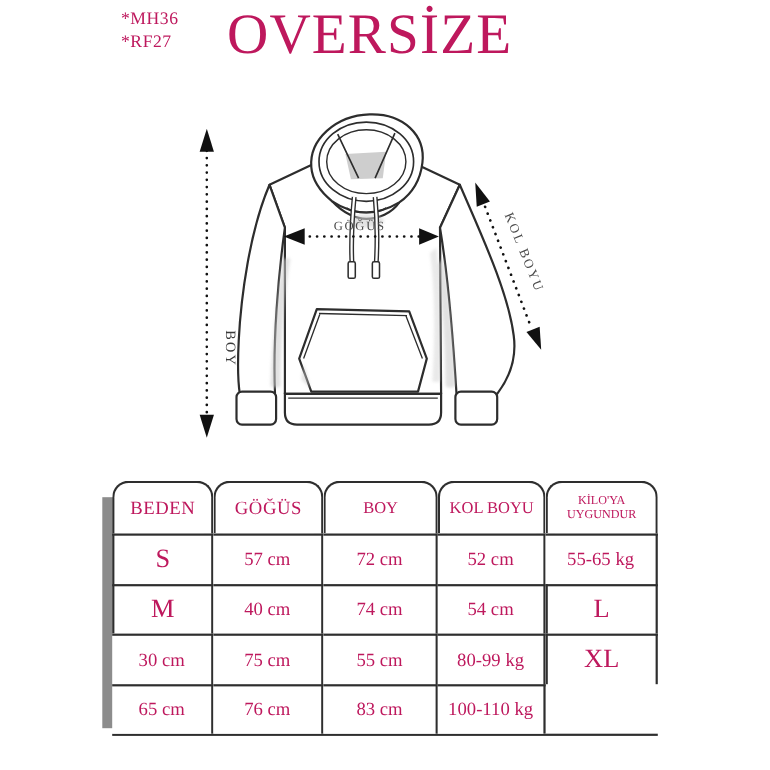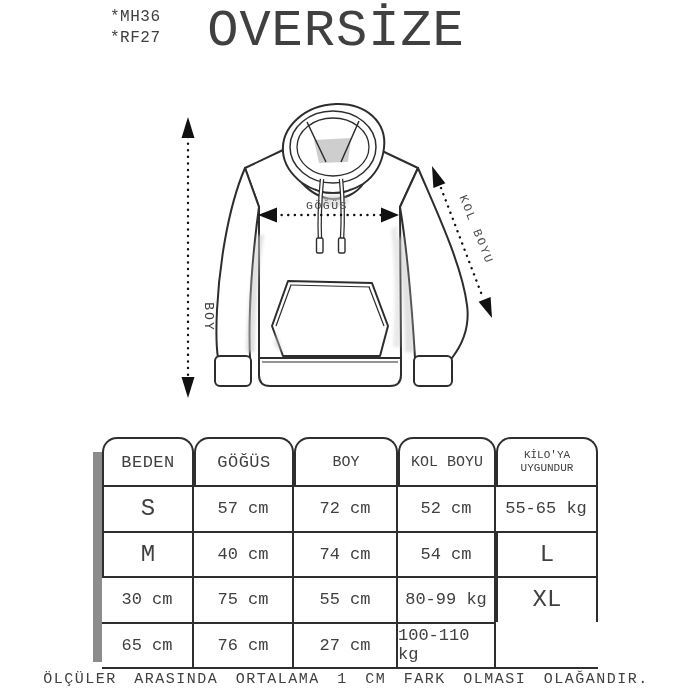--- a/index.html
+++ b/index.html
@@ -1,17 +1,17 @@
 <!DOCTYPE html>
 <html><head>
 <meta charset="utf-8">
 <style>
   html,body{margin:0;padding:0;background:#fff;}
   .stage{position:relative;width:696px;height:700px;background:#ffffff;overflow:hidden;
-         font-family:Liberation Mono, monospace;color:#404040;}
+         font-family:Liberation Serif, serif;color:#be185d;}
   .codes{position:absolute;left:110px;top:7px;font-size:16px;line-height:21px;letter-spacing:.5px;}
   .title{position:absolute;left:336px;top:6px;transform:translateX(-50%);
          font-size:52px;line-height:52px;letter-spacing:1px;white-space:nowrap;}
   .diagram{position:absolute;left:165px;top:95px;width:365px;height:310px;}
   .table-shadow{position:absolute;left:93px;top:452px;width:10px;height:210px;background:#8c8c8c;}
   .size-table{position:absolute;left:102px;top:437px;width:496px;}
   .thead{display:grid;grid-template-columns:92px 100px 104px 98px 102px;height:48px;}
   .th{box-sizing:border-box;border:2px solid #2e2e2e;border-bottom:none;
       border-radius:15px 15px 0 0;background:#fff;display:flex;align-items:center;
       justify-content:center;text-align:center;}
@@ -133,20 +133,19 @@
 
       <div class="td first size-cell">L</div>
       <div class="td">30 cm</div>
       <div class="td">75 cm</div>
       <div class="td">55 cm</div>
       <div class="td">80-99 kg</div>
 
       <div class="td first size-cell">XL</div>
       <div class="td">65 cm</div>
       <div class="td">76 cm</div>
-      <div class="td">27 cm</div>
+      <div class="td">83 cm</div>
       <div class="td">100-110 kg</div>
     </div>
   </div>
 
-  <div class="note">ÖLÇÜLER ARASINDA ORTALAMA 1 CM FARK OLMASI OLAĞANDIR.</div>
 
 </div>
 
 </body></html>

